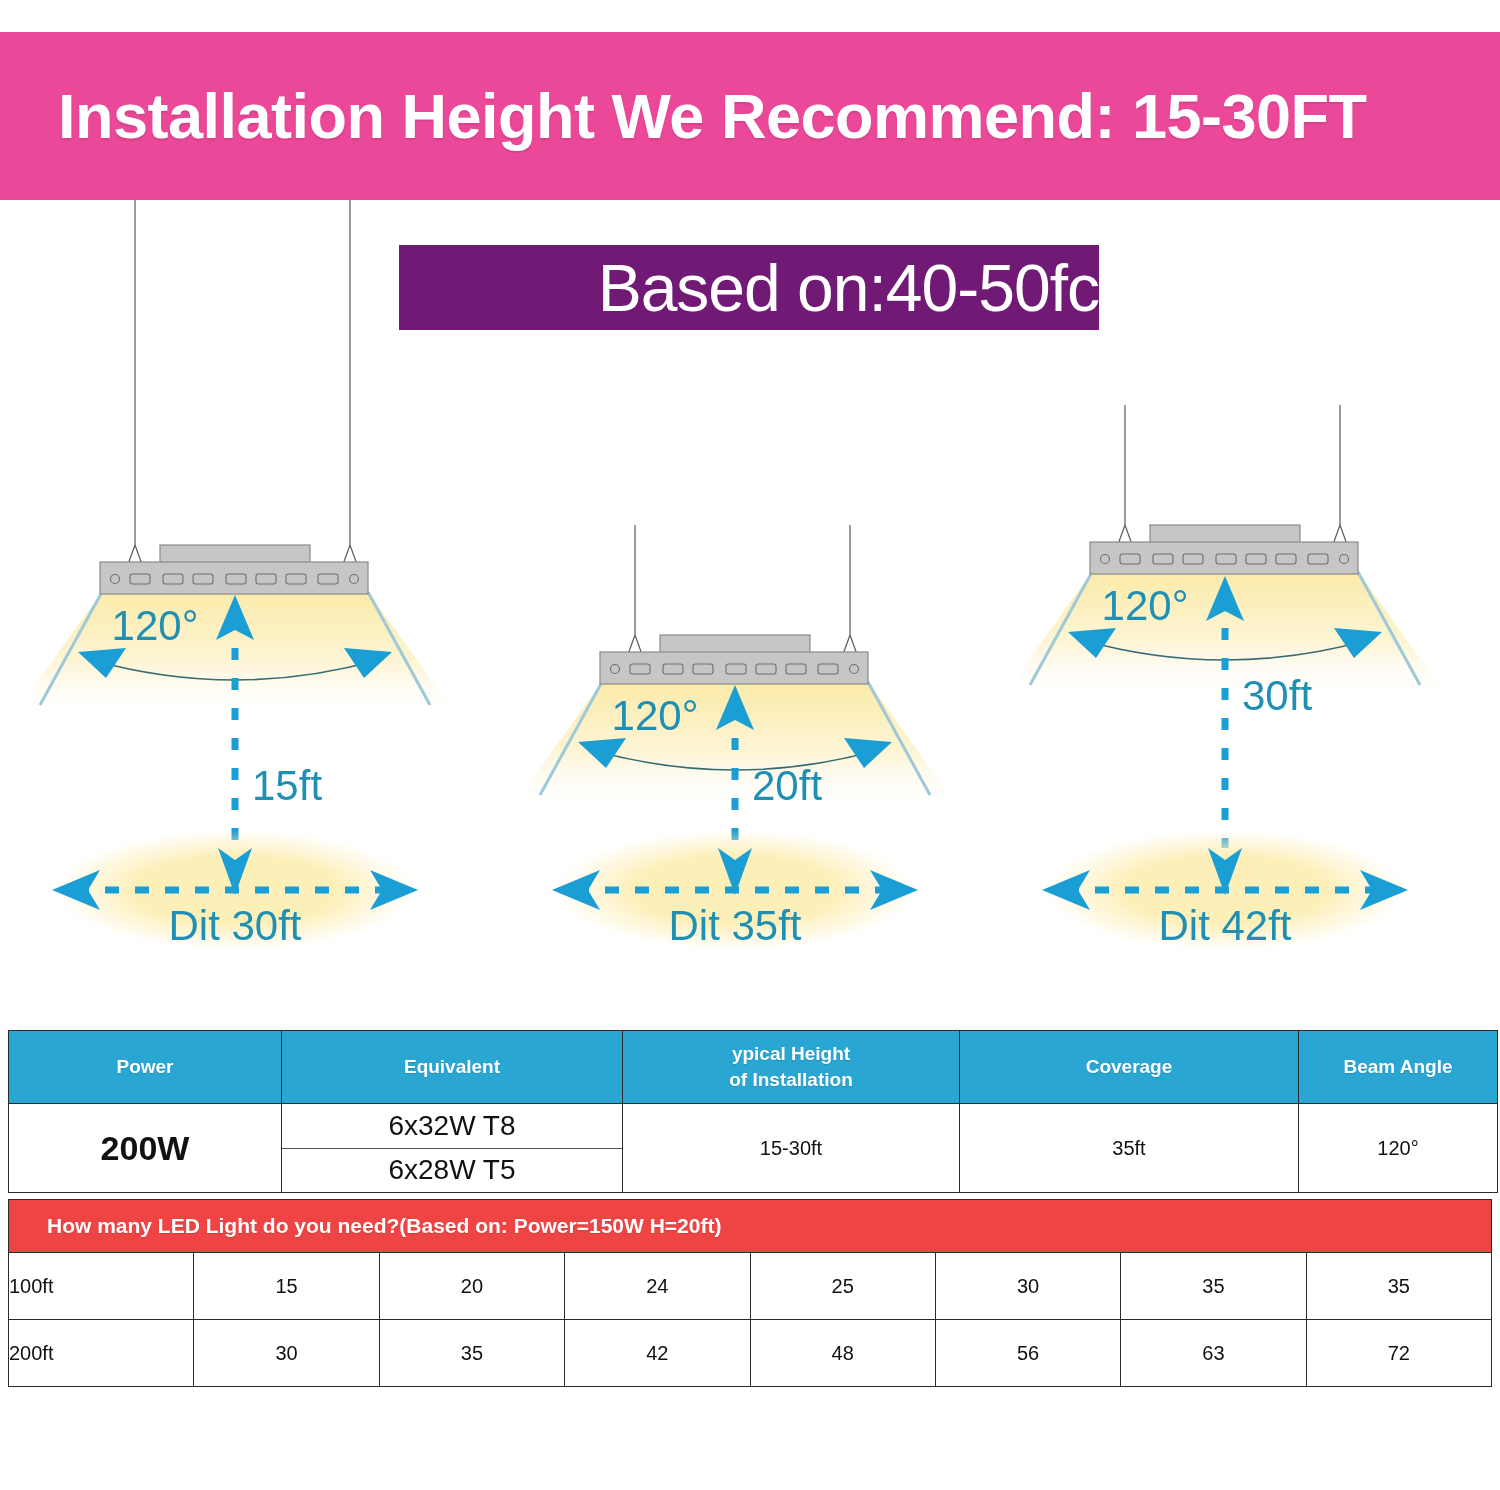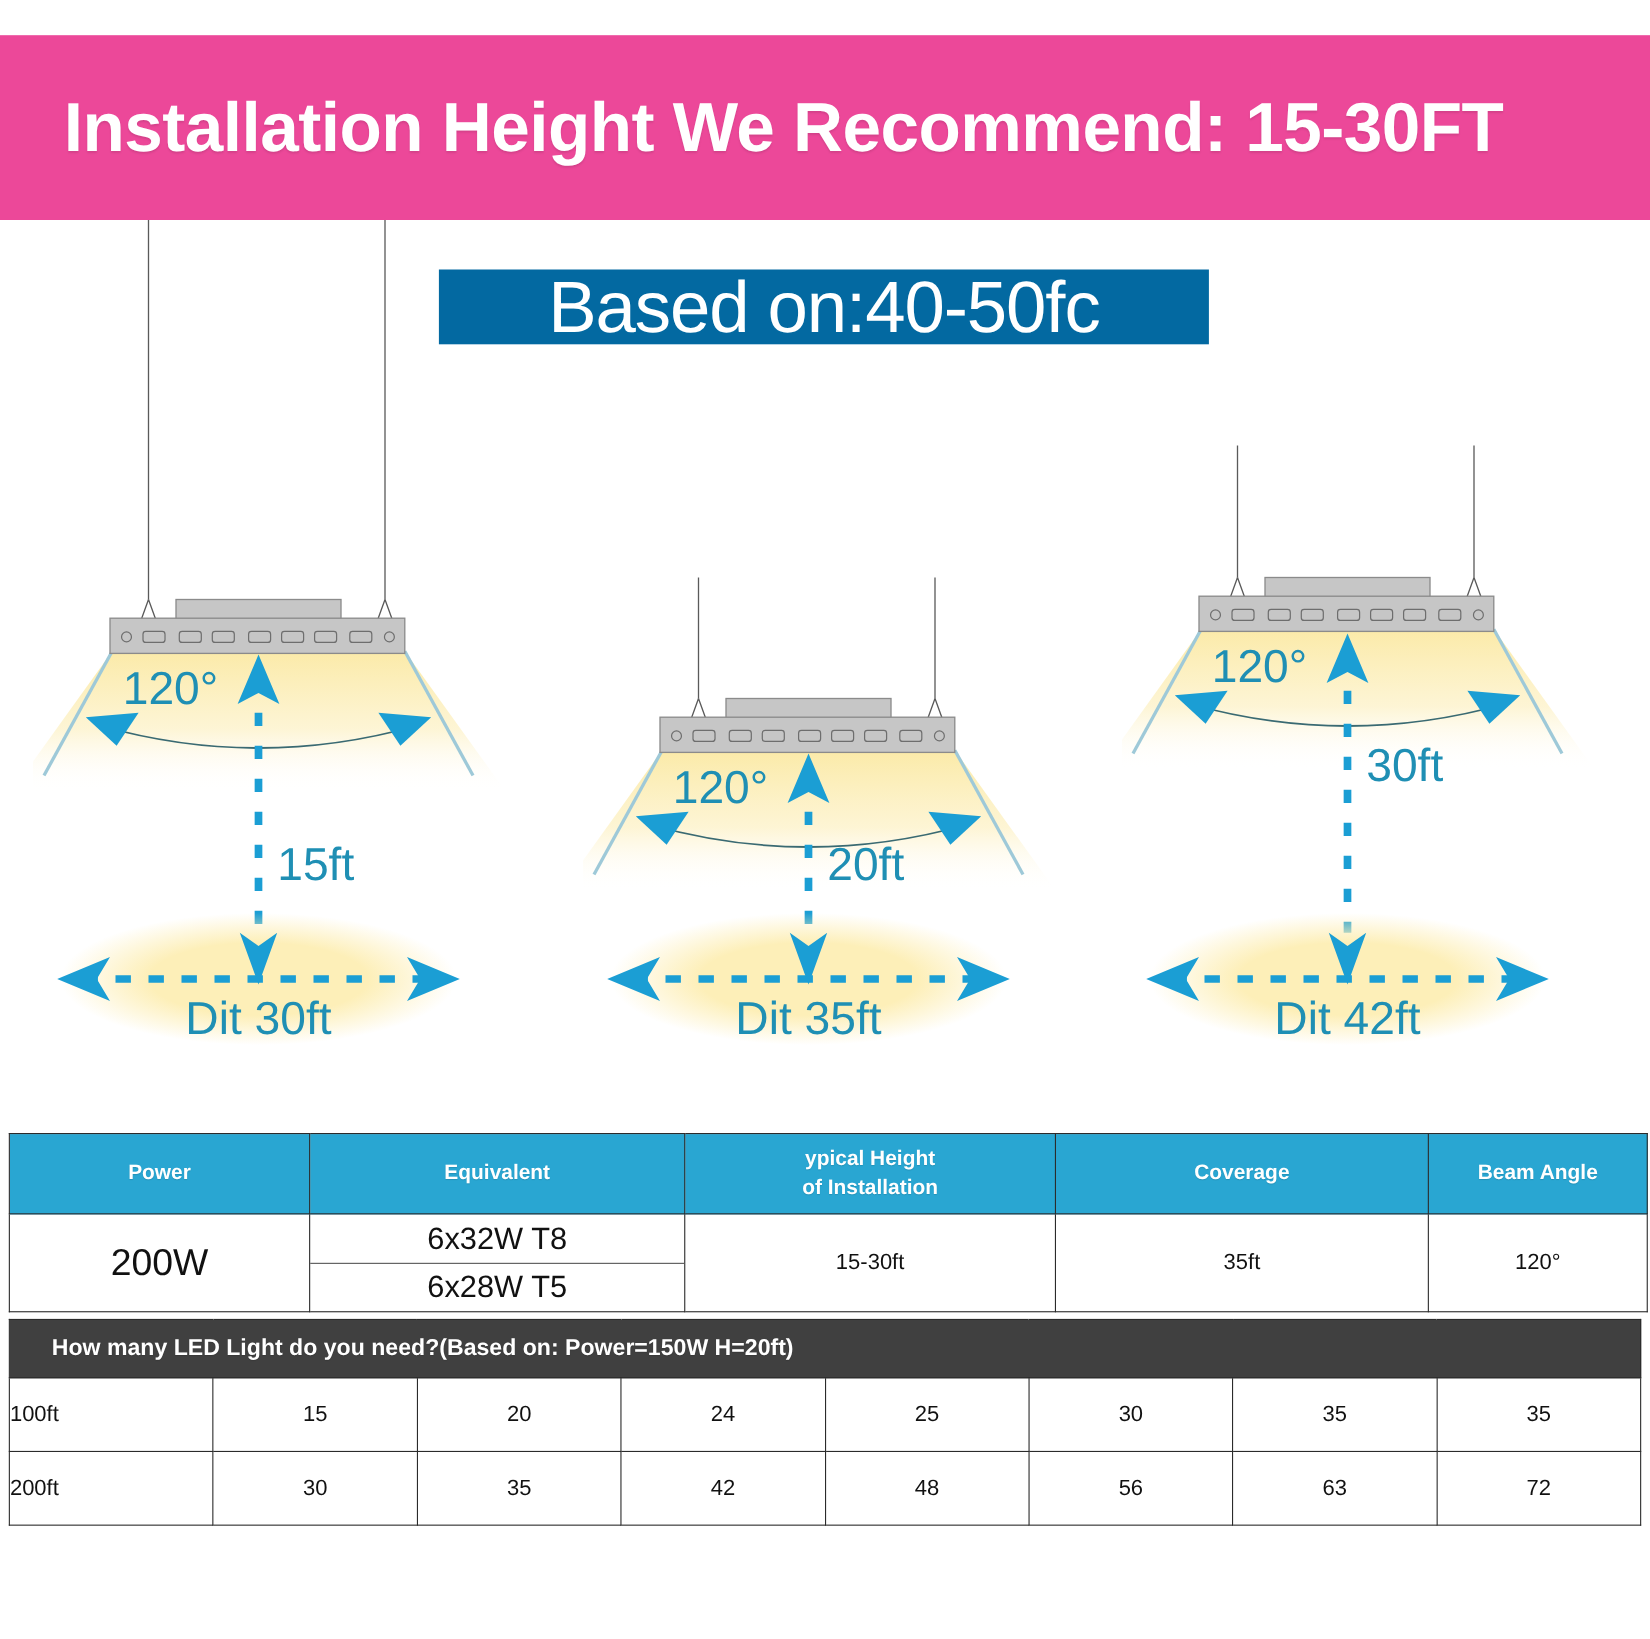--- a/index.html
+++ b/index.html
@@ -14,43 +14,43 @@
     background:#ec4899;
     display:flex;align-items:center;padding-left:28px;
   }
   #header-title{
     color:#fff;font-size:63px;font-weight:bold;letter-spacing:-0.5px;
     margin-left:30px;white-space:nowrap;
     text-shadow:0 2px 2px rgba(0,0,0,.10);
   }
   
   #basedon-banner{
-    position:absolute;left:399px;top:245px;width:700px;height:68px;
-    background:#0369a1;display:flex;align-items:center;justify-content:center;
+    position:absolute;left:399px;top:245px;width:700px;height:85px;
+    background:#701a75;display:flex;align-items:center;justify-content:flex-end;
     z-index:6;
   }
   #basedon-label{
     color:#fff;font-size:66px;white-space:nowrap;letter-spacing:-1px;
   }
   
   #diagram-stage{position:absolute;left:0;top:200px;width:1500px;height:820px;}
   .fixture-scene{position:absolute;top:0;}
   .scene-svg{display:block;}
   
   #spec-tables{position:absolute;left:8px;top:1030px;width:1484px;}
   table{border-collapse:collapse;width:1484px;table-layout:fixed;}
   table td,table th{border:1.5px solid #2b2b2b;padding:0;text-align:center;vertical-align:middle;}
   .hdr{background:#29a6d2;color:#fff;font-size:19px;font-weight:bold;height:72px;line-height:1.35;
        text-shadow:0 1px 1px rgba(0,0,0,.12);}
-  .power-cell{font-size:34px;height:88px;}
+  .power-cell{font-size:34px;height:88px;font-weight:bold;}
   .equiv-box{display:flex;flex-direction:column;height:88px;}
   .equiv-row{flex:1;display:flex;align-items:center;justify-content:center;font-size:28px;}
   .equiv-row.top{border-bottom:1.5px solid #555;}
   .plain{font-size:20px;}
-  #subhead-bar{background:#404040;color:#fff;text-align:left;height:52px;}
+  #subhead-bar{background:#ef4444;color:#fff;text-align:left;height:52px;}
   #subhead-label{font-size:21px;font-weight:bold;padding-left:38px;
       text-shadow:0 1px 1px rgba(0,0,0,.12);}
   .grid-cell{font-size:20px;height:66px;}
   .grid-cell.rowlab{text-align:left;}
   .grid-head{font-size:20px;height:66px;}
   .grid-head.rowlab{text-align:left;padding-left:30px;}
 </style>
 </head>
 <body>
 

